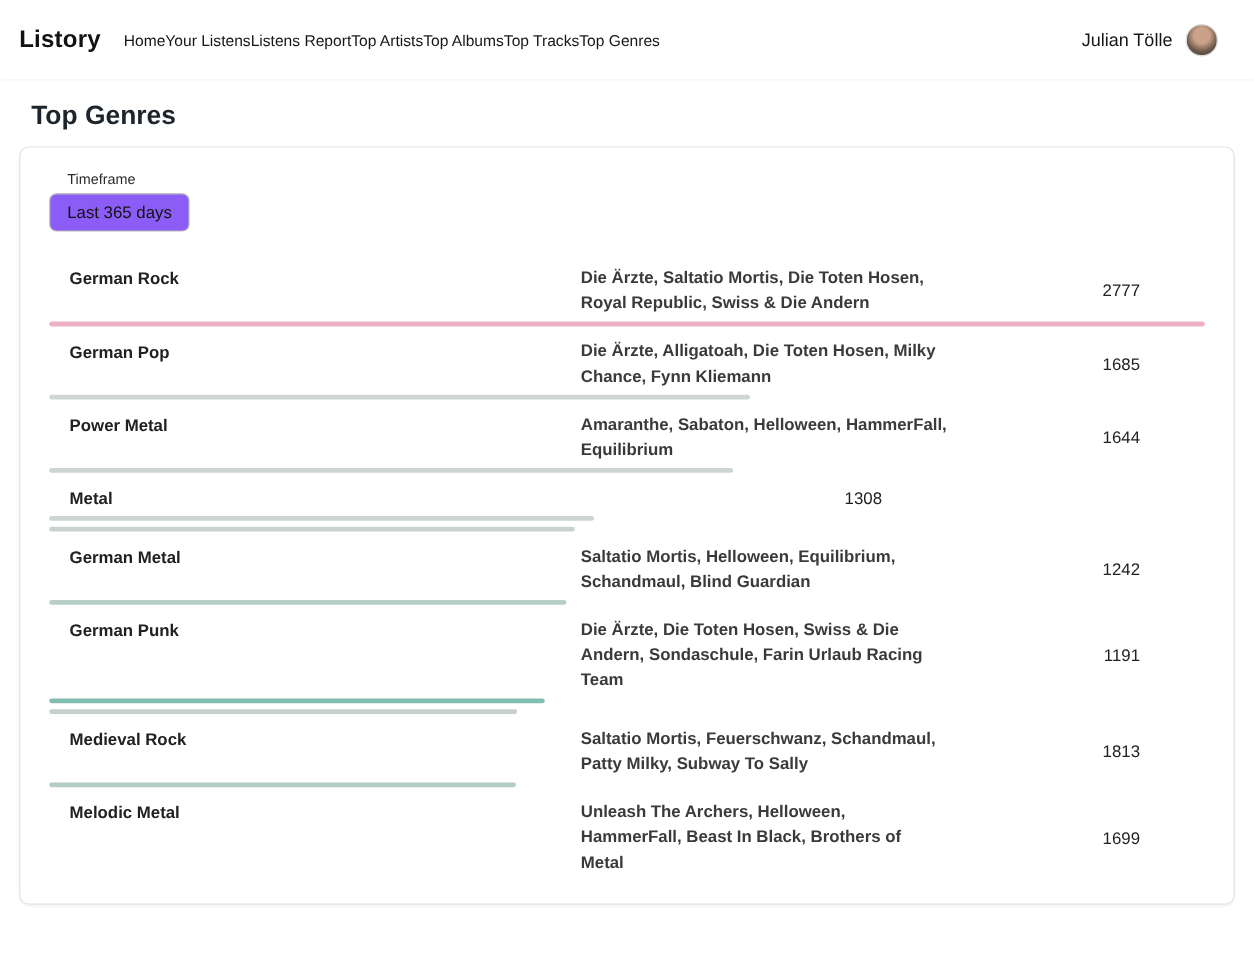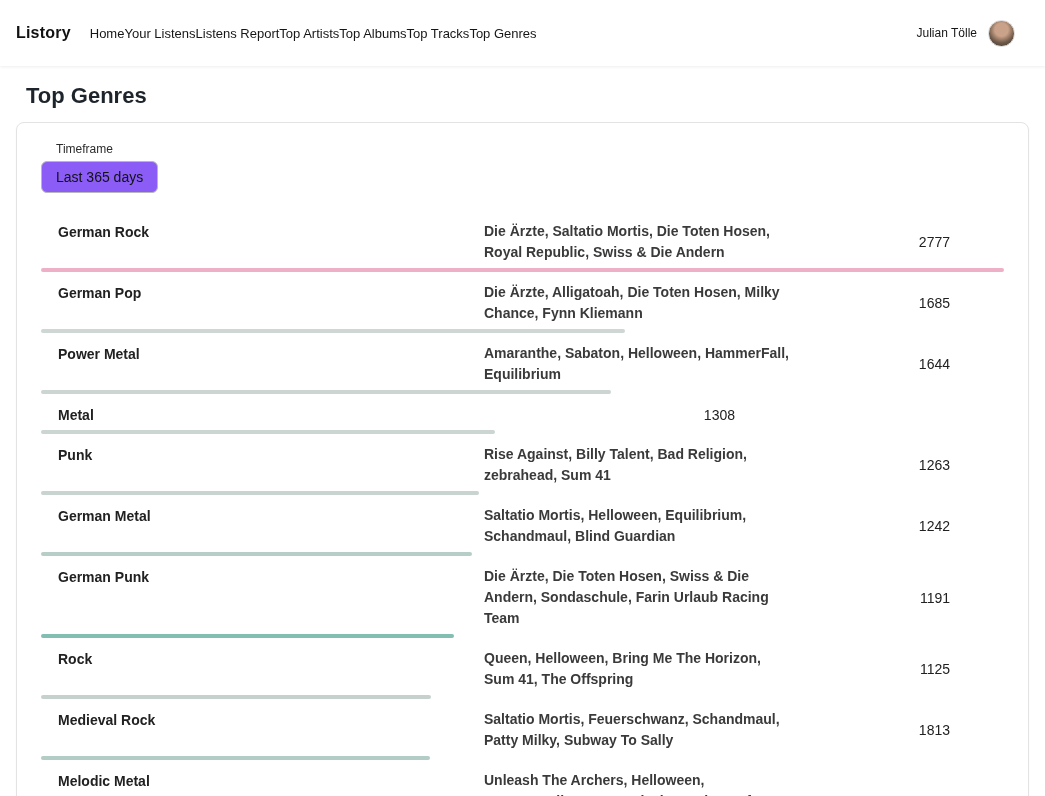--- a/index.html
+++ b/index.html
@@ -3,27 +3,27 @@
 <meta charset="utf-8">
 <title>Listory – Top Genres</title>
 <style>
   * { margin:0; padding:0; box-sizing:border-box; }
   html,body { width:1045px; height:796px; overflow:hidden; background:#ffffff;
               font-family:"Liberation Sans", sans-serif; color:#212121; }
 
   
   .navbar { height:66px; display:flex; align-items:center; padding:0 16px;
             background:#ffffff; box-shadow:0 1px 3px rgba(0,0,0,0.07); }
-  .brand { font-size:16px; font-weight:700; color:#111; margin-right:19px;
+  .brand { font-size:20px; font-weight:700; color:#111; margin-right:19px;
            letter-spacing:0.2px; cursor:pointer; }
   .nav-links { display:flex; align-items:center; }
   .nav-link { font-size:13px; color:#161616; cursor:pointer; white-space:nowrap; }
   .user-area { margin-left:auto; display:flex; align-items:center; gap:11px;
                margin-right:14px; cursor:pointer; }
-  .user-name { font-size:12px; color:#161616; }
+  .user-name { font-size:15px; color:#161616; }
   .avatar { width:27px; height:27px; border-radius:50%; flex:0 0 27px;
             background: radial-gradient(circle at 50% 35%, #caa289 0 32%, #6d5848 64%, #3d3530 100%);
             border:1px solid #d9d9d9; }
 
   
   .page-title { font-size:22px; font-weight:700; color:#1d242b; margin:17px 0 13px 26px; }
 
   .card { margin:0 16px; background:#fff; border:1px solid #e3e3e3; border-radius:8px;
           padding:16px 24px 24px; box-shadow:0 1px 2px rgba(0,0,0,0.04); }
 
@@ -96,49 +96,39 @@
     <div class="bar" style="width: 59.2%; background: rgb(204, 213, 210);"></div>
   </div>
       <div class="genre-row">
     <div class="row-content">
       <div class="genre-name">Metal</div>
       <div class="count">1308</div>
     </div>
     <div class="bar" style="width: 47.1%; background: rgb(204, 213, 210);"></div>
   </div>
       <div class="genre-row">
-    <div class="row-content">
-      <div class="genre-name">Punk</div>
-      <div class="artists">Rise Against, Billy Talent, Bad Religion, zebrahead, Sum 41</div>
-      <div class="count">1263</div>
-    </div>
     <div class="bar" style="width: 45.48%; background: rgb(201, 211, 208);"></div>
   </div>
       <div class="genre-row">
     <div class="row-content">
       <div class="genre-name">German Metal</div>
       <div class="artists">Saltatio Mortis, Helloween, Equilibrium, Schandmaul, Blind Guardian</div>
       <div class="count">1242</div>
     </div>
     <div class="bar" style="width: 44.72%; background: rgb(183, 206, 200);"></div>
   </div>
       <div class="genre-row">
     <div class="row-content">
       <div class="genre-name">German Punk</div>
       <div class="artists">Die Ärzte, Die Toten Hosen, Swiss &amp; Die Andern, Sondaschule, Farin Urlaub Racing Team</div>
       <div class="count">1191</div>
     </div>
     <div class="bar" style="width: 42.89%; background: rgb(130, 191, 178);"></div>
   </div>
       <div class="genre-row">
-    <div class="row-content">
-      <div class="genre-name">Rock</div>
-      <div class="artists">Queen, Helloween, Bring Me The Horizon, Sum 41, The Offspring</div>
-      <div class="count">1125</div>
-    </div>
     <div class="bar" style="width: 40.51%; background: rgb(198, 209, 206);"></div>
   </div>
       <div class="genre-row">
     <div class="row-content">
       <div class="genre-name">Medieval Rock</div>
       <div class="artists">Saltatio Mortis, Feuerschwanz, Schandmaul, Patty Milky, Subway To Sally</div>
       <div class="count">1813</div>
     </div>
     <div class="bar" style="width: 40.44%; background: rgb(179, 204, 197);"></div>
   </div>

